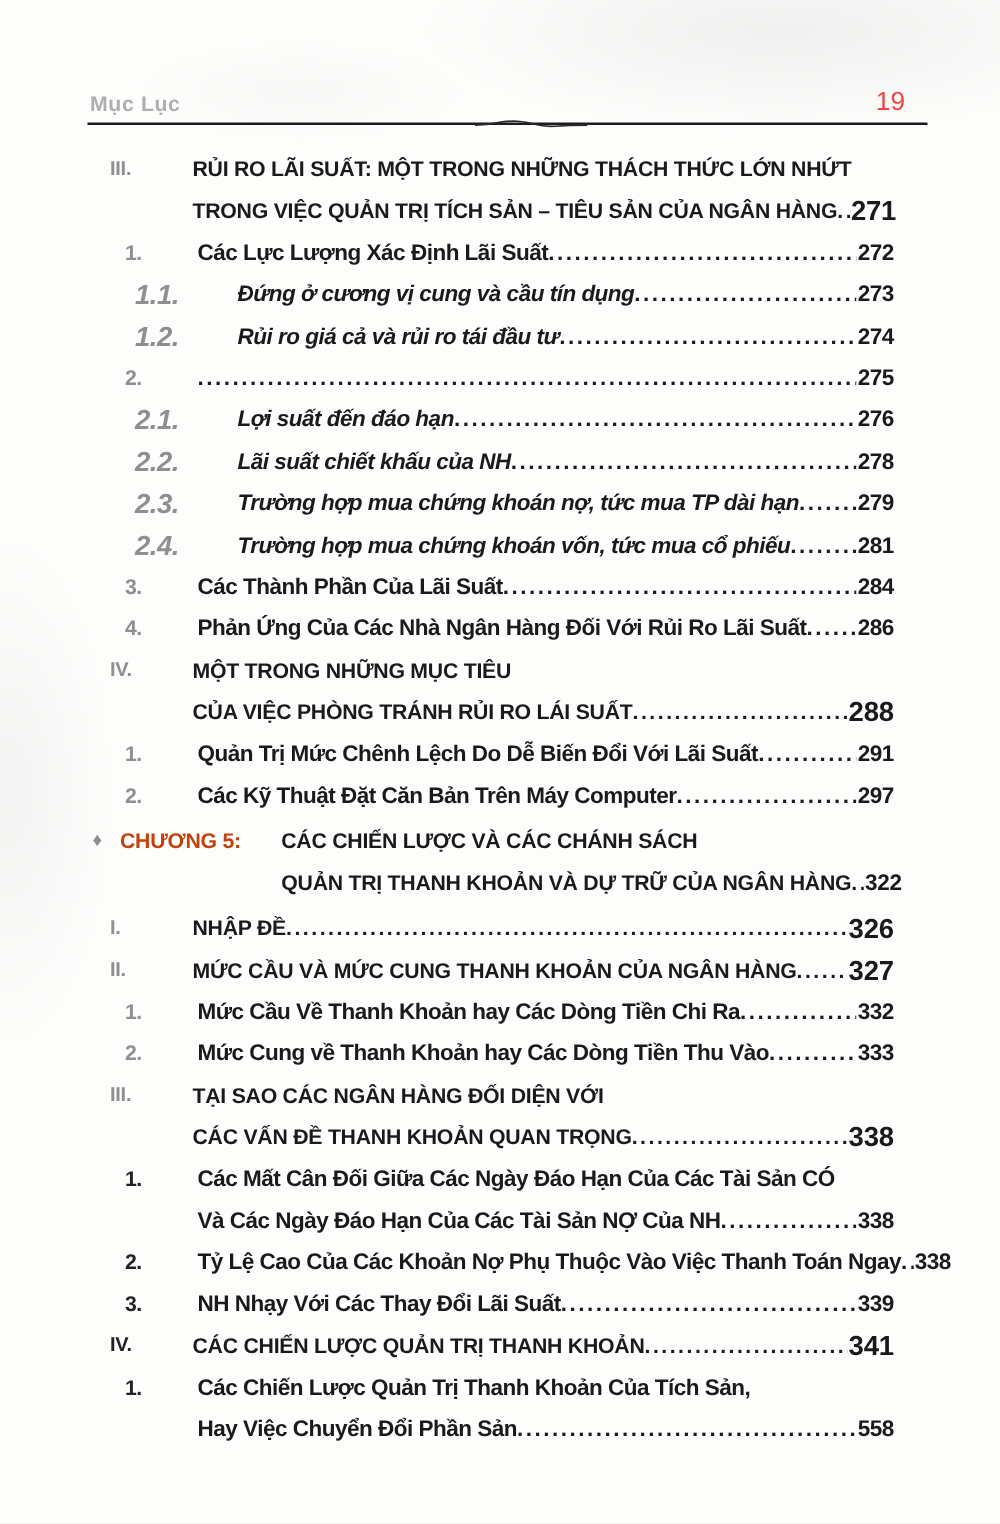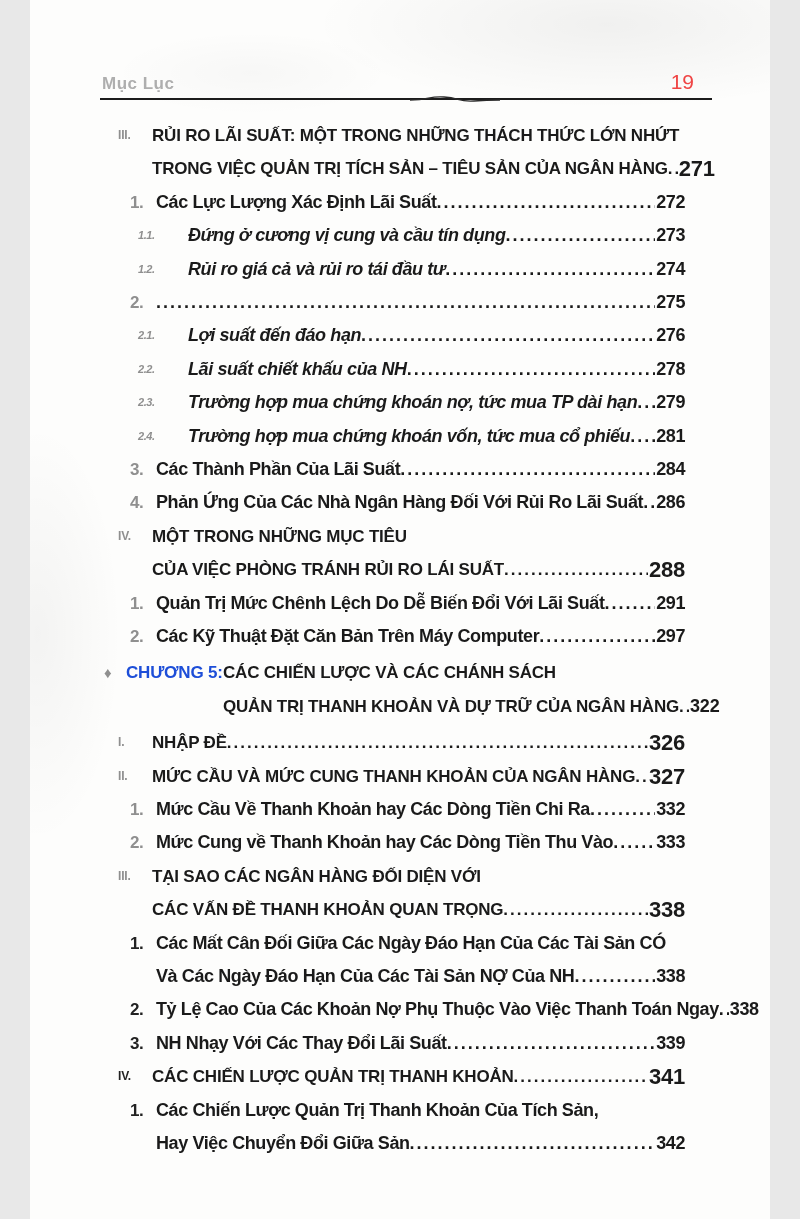--- a/index.html
+++ b/index.html
@@ -1,18 +1,18 @@
 <!DOCTYPE html>
 <html lang="vi"><head>
 <meta charset="utf-8">
 <style>
   html,body { margin:0; padding:0; background:#e8e8e8; }
   .sheet {
     position:relative;
-    width:740px; height:1219px;
+    width:800px; height:1219px;
     margin:0 auto;
     background:#fdfdfc;
     font-family:"Liberation Sans", sans-serif;
     color:#1a1a1a;
     overflow:hidden;
   }
   
   .sheet::before {
     content:""; position:absolute; inset:0; pointer-events:none;
     background:
@@ -44,39 +44,40 @@
   .entry { display:flex; align-items:flex-start; }
   .entry .marker {
     flex:none; text-align:left;
     line-height:33.4px;
   }
   .entry .lines { flex:1; min-width:0; }
   .line {
     display:flex; align-items:flex-end;
     height:33.4px; line-height:33.4px;
     white-space:nowrap;
+    margin-left:32px;
   }
   .txt { flex:0 0 auto; }
   .dots { flex:1 1 auto; min-width:10px; overflow:hidden; position:relative; }
   .dots::after {
     content:"..........................................................................................................................................................";
     letter-spacing:2px; font-weight:bold; font-style:normal;
   }
   .pgnum { flex:none; font-weight:bold; font-style:normal; padding-left:1px; }
 
   
   .entry.section { font-weight:bold; font-size:17px; letter-spacing:-0.2px; }
-  .entry.section .marker { width:34px; font-size:12px; }
+  .entry.section .marker { width:34px; font-size:16px; }
   .entry.item { padding-left:12px; font-weight:bold; font-size:18px; letter-spacing:-0.4px; }
   .entry.item .marker { width:26px; font-size:17px; }
   .entry.subitem { padding-left:20px; font-weight:bold; font-style:italic; font-size:18px; letter-spacing:-0.4px; }
-  .entry.subitem .marker { width:50px; font-size:11px; }
+  .entry.subitem .marker { width:50px; font-size:22px; }
   .entry.chapter { margin-left:-14px; font-weight:bold; font-size:17px; letter-spacing:-0.2px; margin-top:3px; margin-bottom:3px; }
   .entry.chapter .marker { width:22px; font-size:15px; }
-  .entry.chapter .chap-label { flex:none; width:97px; line-height:33.4px; color:#1d4ed8; }
+  .entry.chapter .chap-label { flex:none; width:97px; line-height:33.4px; color:#c2410c; }
   .entry .marker.faded { color:#8f8f8f; }
   .entry .marker.dark { color:#222; }
   .pgnum { font-size:18px; }
   .entry.section .pgnum { font-size:22px; }
 </style>
 </head>
 <body>
 
 <div class="sheet">
 
@@ -371,21 +372,21 @@
         </div>
     </div>
       <div class="entry item">
       <span class="marker dark">1.</span>
 
       <div class="lines">
           <div class="line">
             <span class="txt">Các Chiến Lược Quản Trị Thanh Khoản Của Tích Sản,</span>
           </div>
           <div class="line">
-            <span class="txt">Hay Việc Chuyển Đổi Giữa Sản</span>
-            <span class="dots"></span>
-            <span class="pgnum">342</span>
+            <span class="txt">Hay Việc Chuyển Đổi Phần Sản</span>
+            <span class="dots"></span>
+            <span class="pgnum">558</span>
           </div>
         </div>
     </div>
     </div>
 
 </div>
 
 </body></html>

